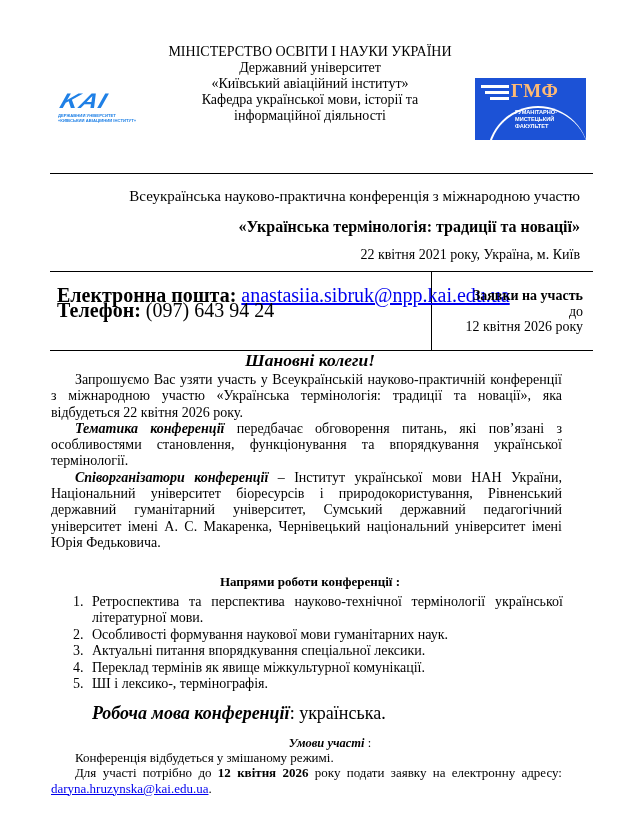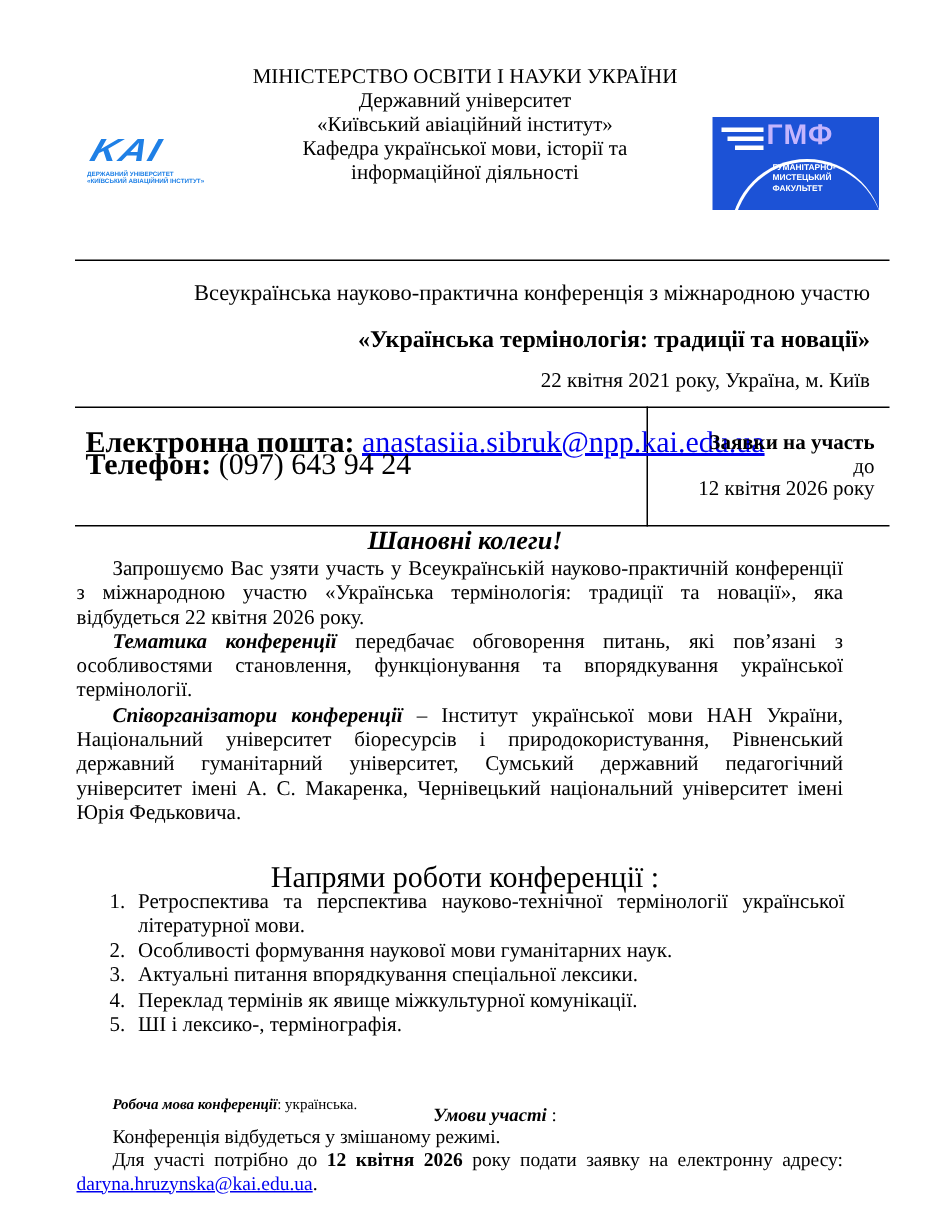--- a/index.html
+++ b/index.html
@@ -26,22 +26,22 @@
     color: #1f80e6; font-size: 4.2px; line-height: 5px; font-weight: bold;
     white-space: nowrap; margin-top: 1px;
   }
   
   .gmf {
     left: 475px; top: 78px; width: 111px; height: 62px; background: #1c52d6;
     overflow: hidden;
   }
   .gmf-word {
     position: absolute; left: 36px; top: 2px;
-    font-family: Liberation Sans, sans-serif;
-    font-weight: bold; color: #c4b5fd; font-size: 19px; line-height: 22px; letter-spacing: 0.5px;
+    font-family: Liberation Serif, serif;
+    font-weight: bold; color: #fdba74; font-size: 19px; line-height: 22px; letter-spacing: 0.5px;
   }
   .gmf-stripe { position: absolute; background: #fff; height: 3px; }
   .gmf-arc {
     position: absolute; left: 12px; top: 28px; width: 100px; height: 60px;
     border-top: 2px solid #fff; border-radius: 60px 60px 0 0; border-left: 2px solid #fff;
   }
   .gmf-cap {
     position: absolute; left: 40px; top: 31px;
     font-family: "Liberation Sans", "DejaVu Sans", sans-serif;
     font-weight: bold; color: #fff; font-size: 5.6px; line-height: 7px; white-space: nowrap;
@@ -52,25 +52,25 @@
   
   .ctitle { left: 40px; width: 540px; text-align: right; white-space: nowrap; font-size: 15px; }
   
   .contact { left: 57px; top: 288px; font-size: 20px; line-height: 15px; white-space: nowrap; }
   .link { color: #0000ee; text-decoration: underline; }
   .deadline { left: 432px; width: 151px; top: 288px; text-align: right; font-size: 14px; line-height: 15.5px; }
   
   .body { left: 51px; width: 511px; font-size: 14px; line-height: 16.3px; text-align: justify; }
   .indent { text-indent: 24px; }
   .greet { left: 40px; width: 540px; top: 350px; text-align: center; font-size: 17.5px; font-weight: bold; font-style: italic; }
-  .sec-head { left: 40px; width: 540px; top: 574px; text-align: center; font-size: 20px; font-weight: normal; }
+  .sec-head { left: 40px; width: 540px; top: 574px; text-align: center; font-size: 13px; font-weight: bold; }
   .dirs { left: 73px; width: 490px; top: 594px; font-size: 14px; line-height: 16.4px; margin: 0; padding: 0; list-style: none; }
   .dirs li { position: relative; padding-left: 19px; text-align: justify; }
   .dirs li .num { position: absolute; left: 0; top: 0; }
-  .workl { left: 75px; top: 703px; font-size: 10px; white-space: nowrap; margin-top: 28px; }
+  .workl { left: 92px; top: 703px; font-size: 18px; white-space: nowrap; }
   .cond-head { left: 40px; width: 580px; top: 736px; text-align: center; font-size: 12.5px; white-space: nowrap; }
   .cond { left: 51px; width: 511px; top: 750px; font-size: 13px; line-height: 15.3px; text-align: justify; }
   b.bi, .bi { font-weight: bold; font-style: italic; }
 </style>
 </head>
 <body>
 
 <div class="abs kai">
   <span class="kai-mark">KAI</span>
   <div class="kai-cap">

